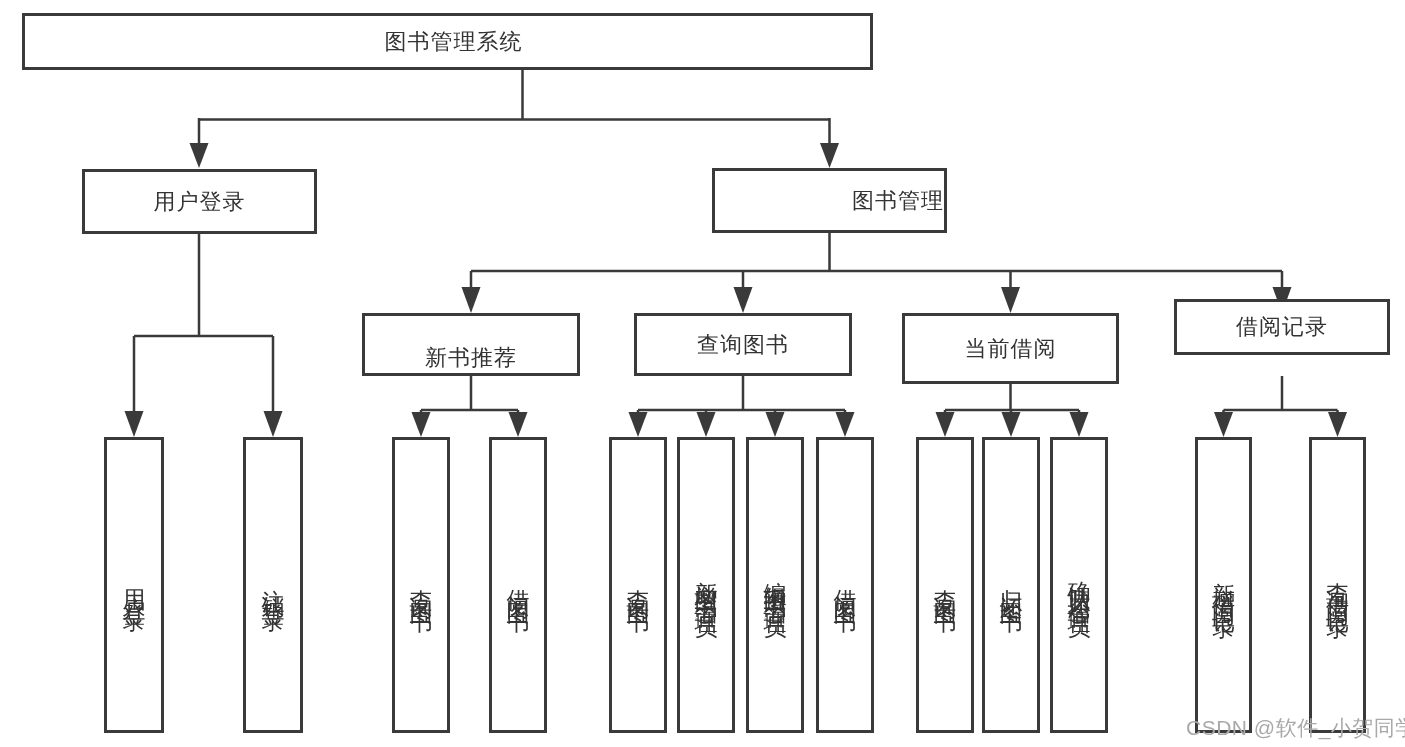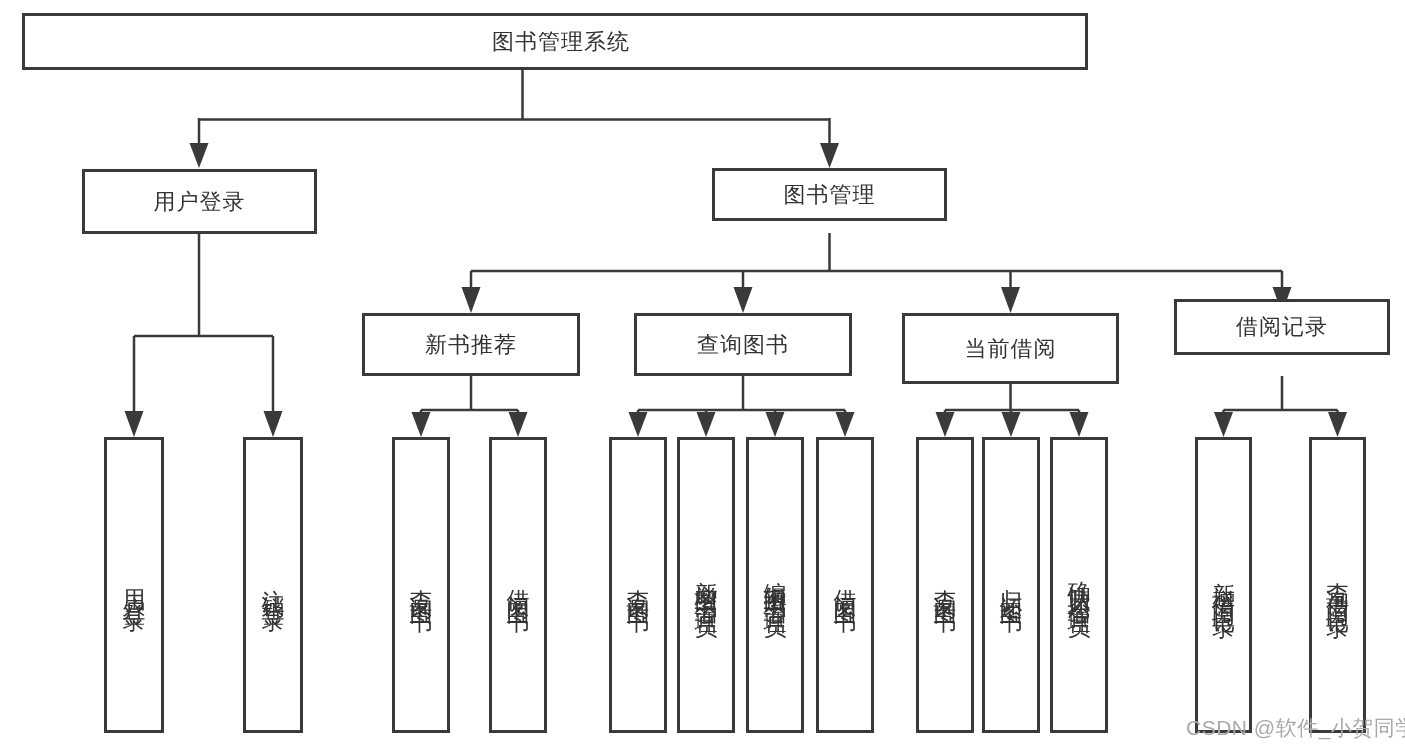--- a/index.html
+++ b/index.html
@@ -74,32 +74,32 @@
     <path class="c-line" d="M1010.5 376 V410 M945 410 H1079 M945 410 V414 M1011 410 V414 M1079 410 V414"></path>
     <polygon class="c-arrow" points="935.5,412 954.5,412 945,437"></polygon>
     <polygon class="c-arrow" points="1001.5,412 1020.5,412 1011,437"></polygon>
     <polygon class="c-arrow" points="1069.5,412 1088.5,412 1079,437"></polygon>
 
     <path class="c-line" d="M1282 376 V410 M1223.5 410 H1337.5 M1223.5 410 V414 M1337.5 410 V414"></path>
     <polygon class="c-arrow" points="1214,412 1233,412 1223.5,437"></polygon>
     <polygon class="c-arrow" points="1328,412 1347,412 1337.5,437"></polygon>
   </svg>
 
-  <div class="node" style="left:22px;top:13px;width:1066px;height:57px;padding-left:12px;">
+  <div class="node" style="left:22px;top:13px;width:851px;height:57px;padding-left:12px;">
     <span>图书管理系统</span>
   </div>
 
   <div class="node" style="left:82px;top:169px;width:235px;height:65px;">
     <span>用户登录</span>
   </div>
-  <div class="node" style="left:712px;top:168px;width:235px;height:53px;">
+  <div class="node" style="left:712px;top:168px;width:235px;height:65px;justify-content:flex-end;">
     <span>图书管理</span>
   </div>
 
-  <div class="node" style="left:362px;top:313px;width:218px;height:63px;">
+  <div class="node" style="left:362px;top:313px;width:218px;height:63px;align-items:flex-end;">
     <span>新书推荐</span>
   </div>
   <div class="node" style="left:634px;top:313px;width:218px;height:63px;">
     <span>查询图书</span>
   </div>
   <div class="node" style="left:902px;top:313px;width:217px;height:71px;">
     <span>当前借阅</span>
   </div>
   <div class="node" style="left:1174px;top:299px;width:216px;height:56px;">
     <span>借阅记录</span>

